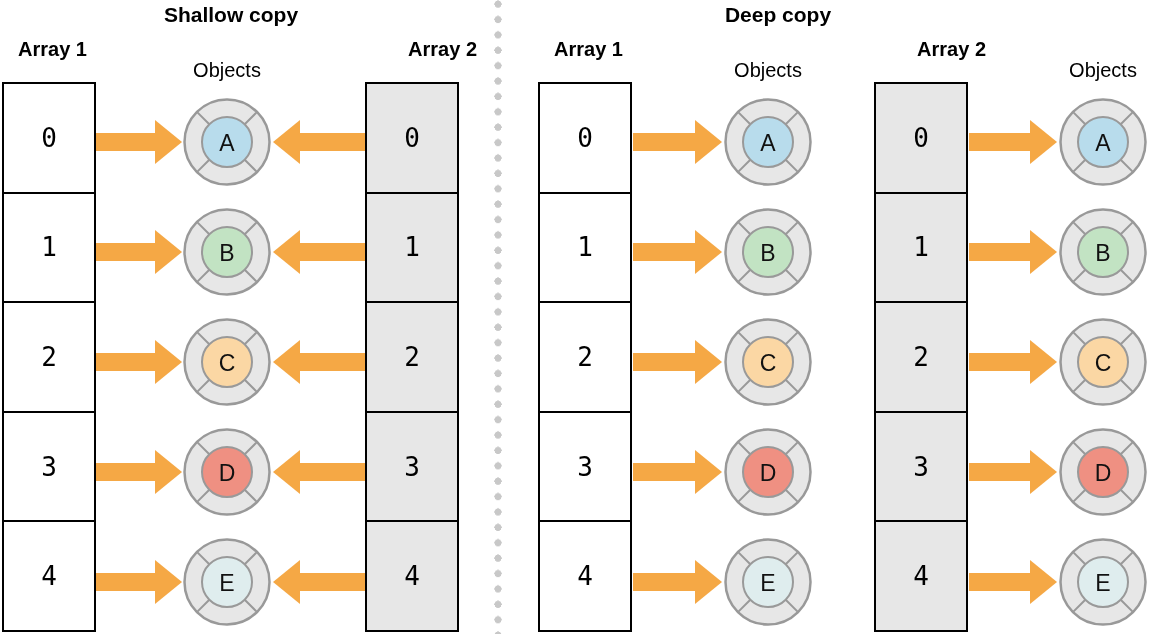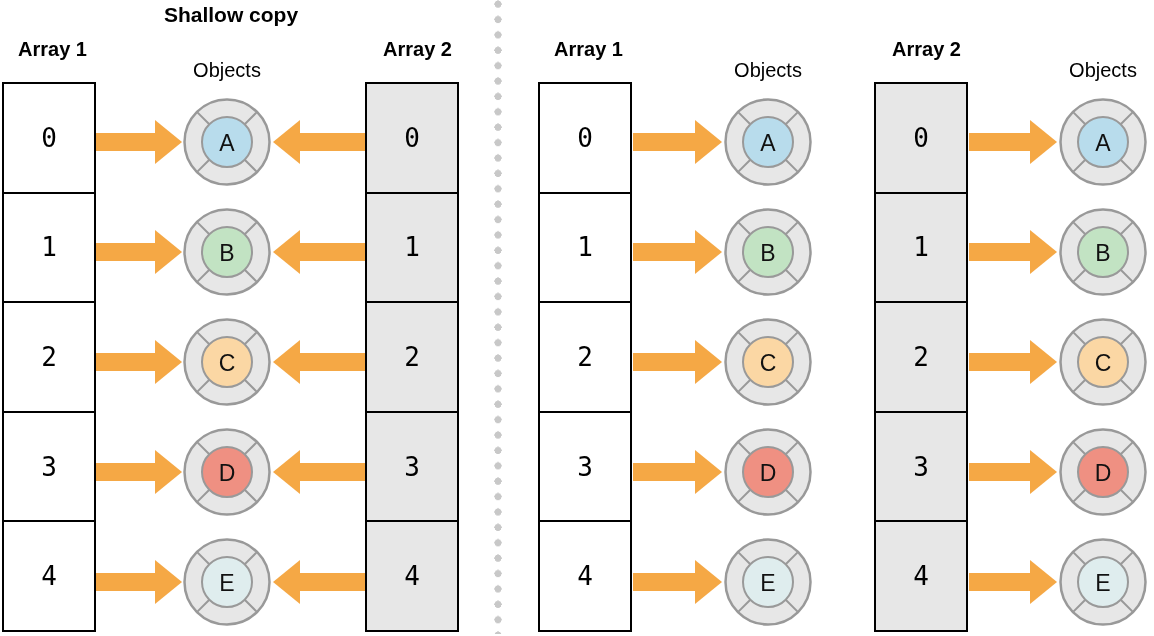--- a/index.html
+++ b/index.html
@@ -5,21 +5,21 @@
   html,body{margin:0;padding:0;background:#fff;}
   .canvas{
     position:relative;width:1154px;height:636px;background:#fff;overflow:hidden;
     font-family:"Liberation Sans",sans-serif;color:#000;
   }
   
   .title{position:absolute;top:3px;font-size:21px;font-weight:bold;text-align:center;}
   .title.shallow{left:0;width:462px;}
   .title.deep{left:497px;width:562px;}
   .arr-label{position:absolute;top:38px;font-size:20px;font-weight:bold;white-space:nowrap;margin-left:18px;}
-  .arr-label.center{text-align:left;}
+  .arr-label.center{text-align:right;}
   .obj-label{position:absolute;top:59px;width:90px;font-size:20px;text-align:center;}
   
   .array-col{
     position:absolute;top:82px;width:94px;height:550px;box-sizing:border-box;
     border:2px solid #000;display:flex;flex-direction:column;background:#fff;
   }
   .array-col.gray{background:#E7E7E7;}
   .cell{
     flex:1;display:flex;align-items:center;justify-content:center;
     font-family:"DejaVu Sans Mono",monospace;font-size:26px;color:#000;
@@ -43,20 +43,21 @@
   }
 </style>
 </head>
 <body>
 
 <div class="canvas">
 
   <div class="divider"></div>
 
   <div class="title shallow">Shallow copy</div>
+  <div class="title deep">Deep copy</div>
 
   <div class="arr-label" style="left:0px">Array 1</div>
   <div class="arr-label center" style="left:365px;width:94px">Array 2</div>
   <div class="obj-label" style="left:182px">Objects</div>
   <div class="arr-label" style="left:536px">Array 1</div>
   <div class="obj-label" style="left:723px">Objects</div>
   <div class="arr-label center" style="left:874px;width:94px">Array 2</div>
   <div class="obj-label" style="left:1058px">Objects</div>
 
   <div class="array-col" style="left:2px">

